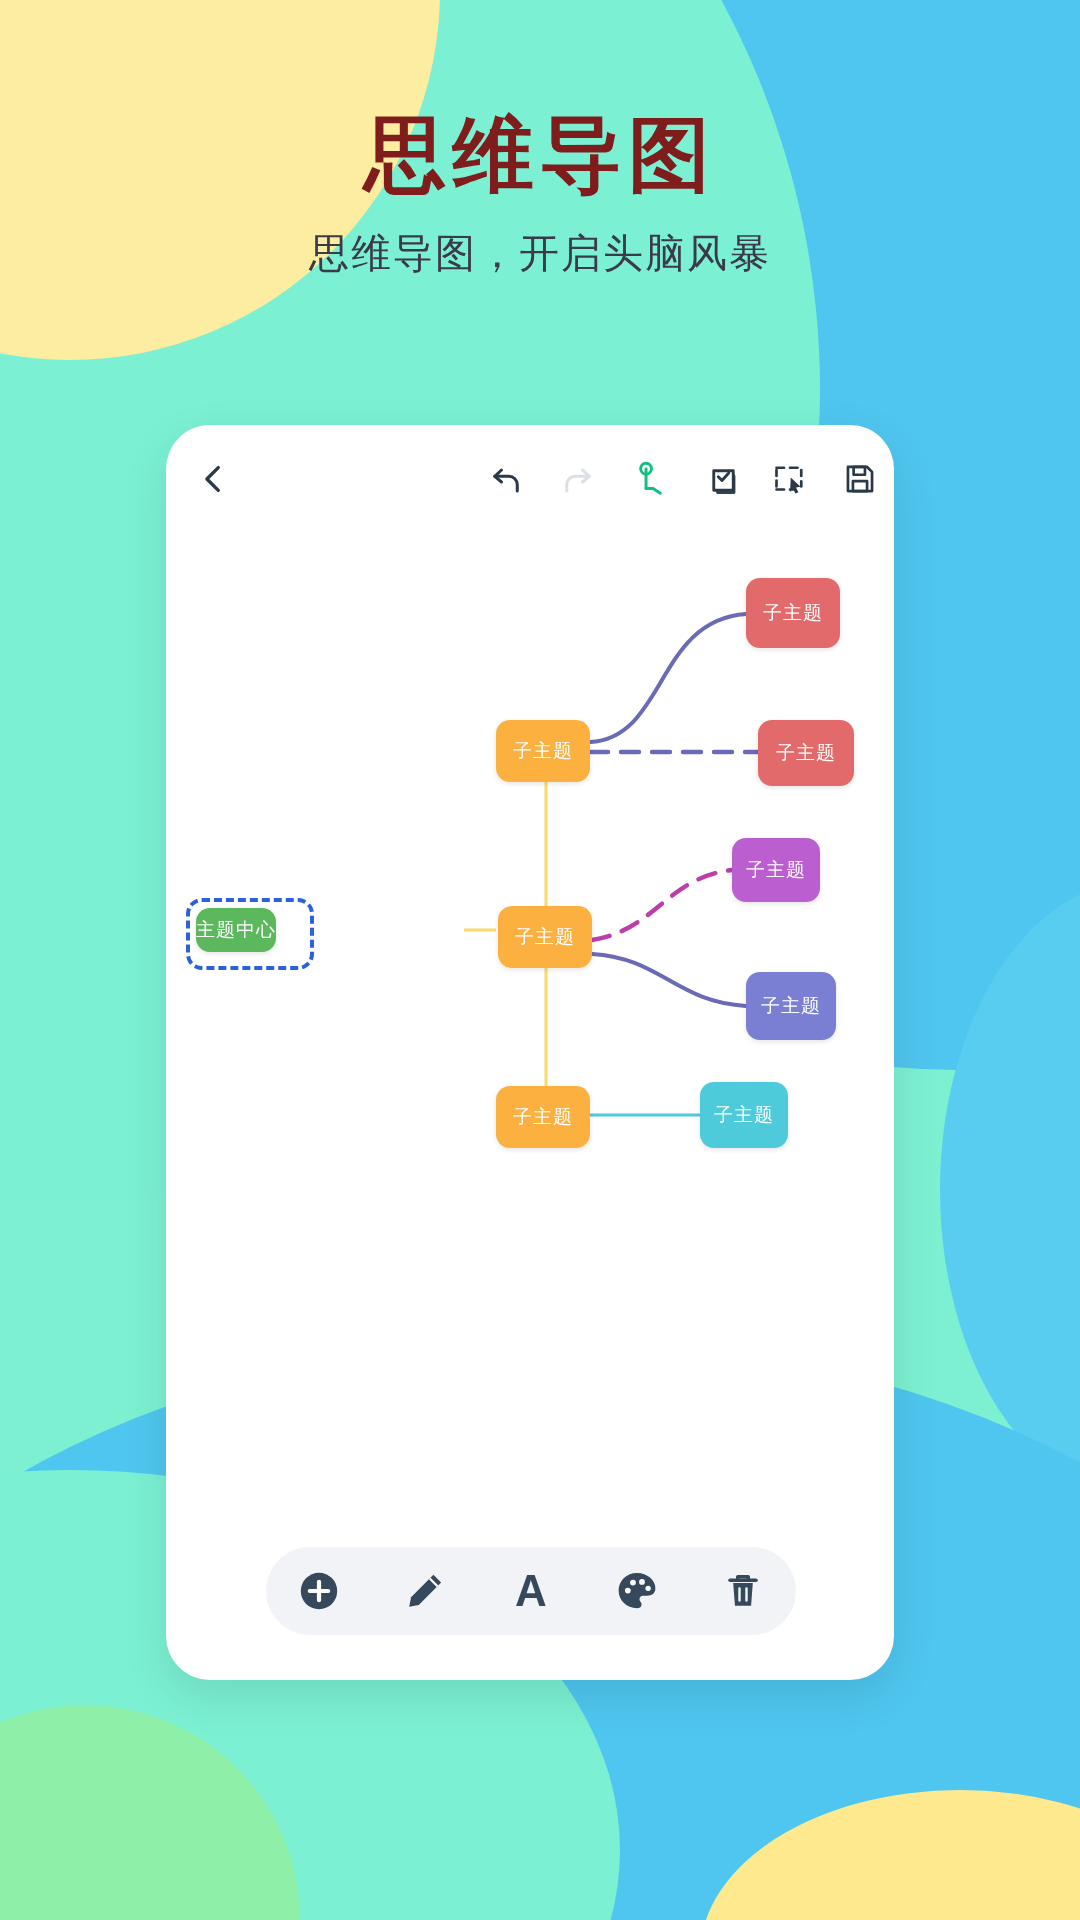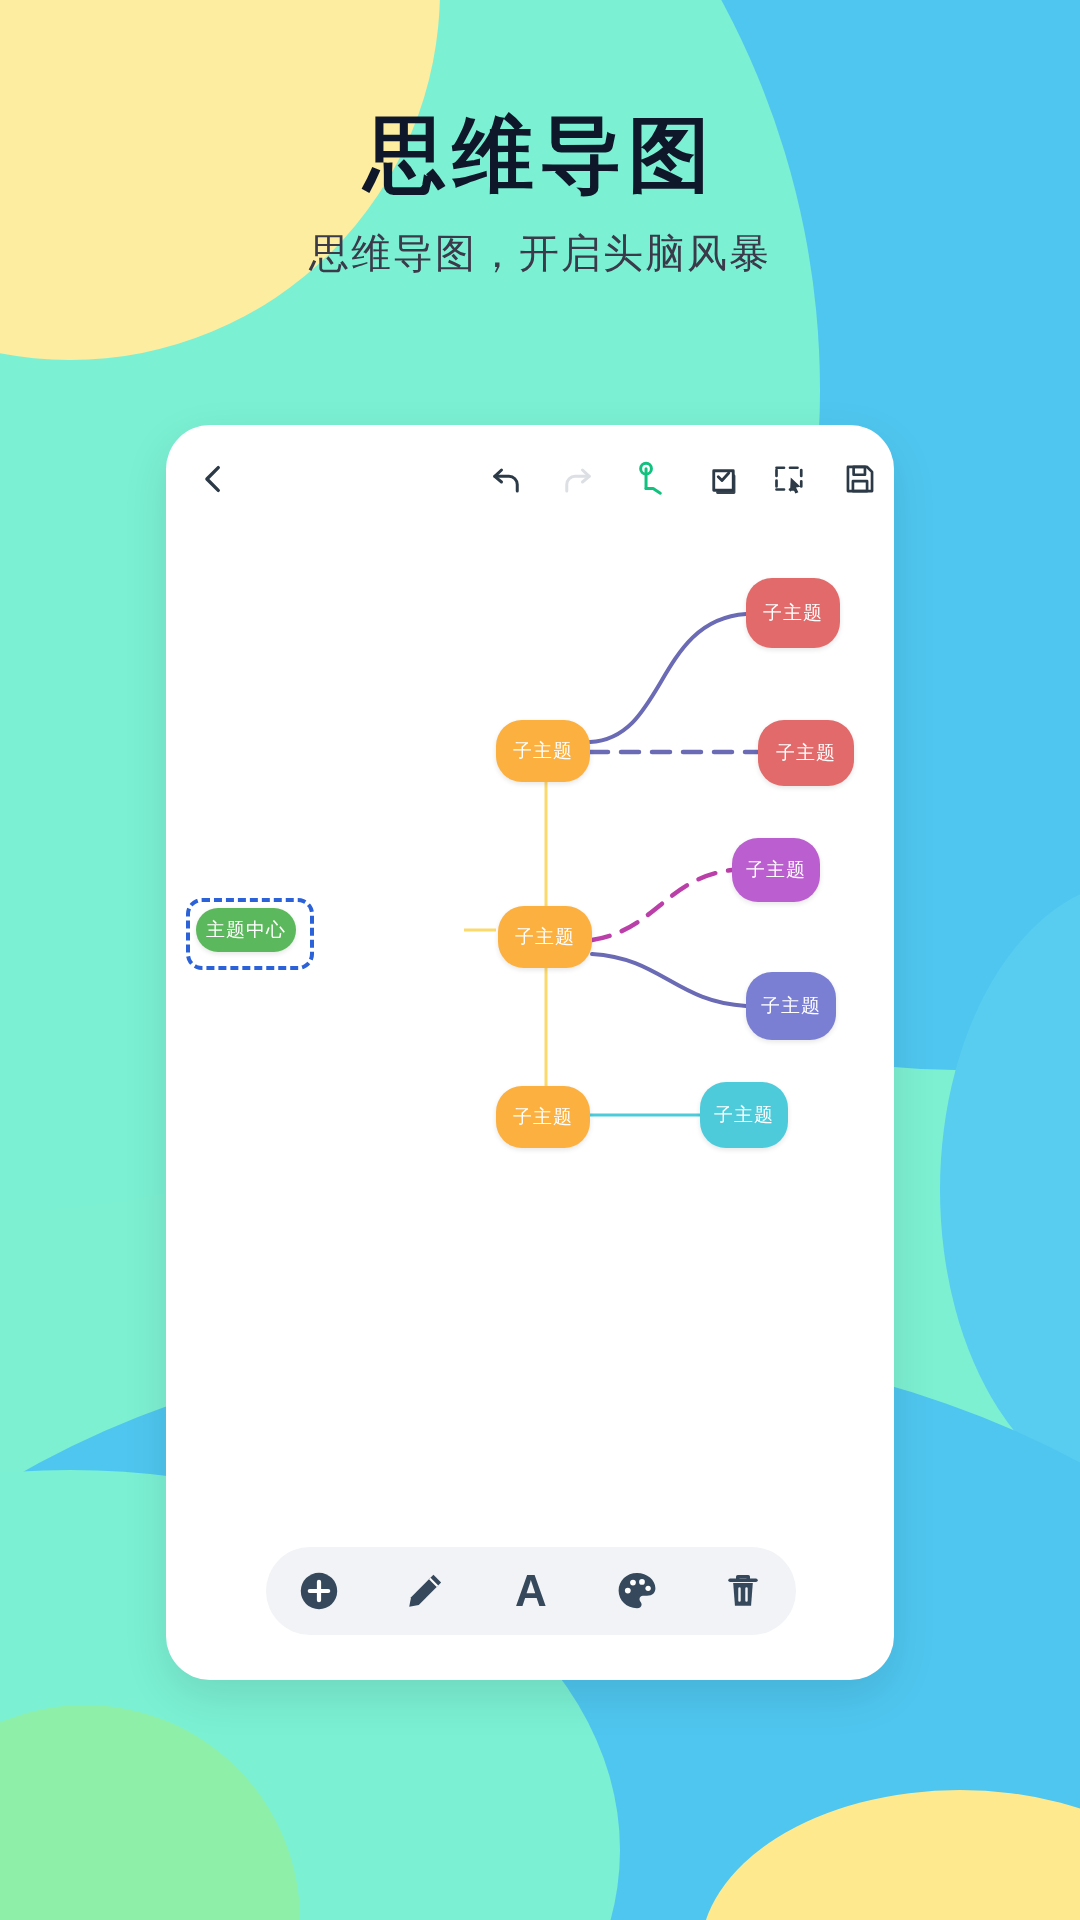--- a/index.html
+++ b/index.html
@@ -40,21 +40,21 @@
     border-radius:50%;background:#ffe98f;
   }
   .blob-right-mid{
     position:absolute;left:940px;top:880px;width:400px;height:620px;
     border-radius:50%;background:#58cdf0;
   }
 
   
   .headings{position:absolute;top:110px;left:0;width:1080px;text-align:center;z-index:5;}
   .title{
-    font-size:82px;font-weight:bold;color:#0f172a;letter-spacing:6px;
+    font-size:82px;font-weight:bold;color:#7f1d1d;letter-spacing:6px;
     line-height:1.1;margin:0;
   }
   .subtitle{
     margin-top:26px;font-size:40px;color:#3a3a4a;letter-spacing:2px;font-weight:400;
   }
 
   
   .phone{
     position:absolute;left:166px;top:425px;width:728px;height:1255px;
     background:#ffffff;border-radius:44px;
@@ -68,21 +68,21 @@
   .tb-undo{left:314px;}
   .tb-redo{left:386px;}
   .tb-touch{left:458px;}
   .tb-check{left:530px;}
   .tb-marquee{left:598px;}
   .tb-save{left:668px;}
 
   
   .canvas{position:absolute;top:105px;left:0;width:728px;height:1070px;}
   .node{
-    position:absolute;border-radius:26px;display:flex;align-items:center;justify-content:center;
+    position:absolute;border-radius:14px;display:flex;align-items:center;justify-content:center;
     color:#ffffff;font-size:19px;letter-spacing:1px;
     box-shadow:0 2px 5px rgba(0,0,0,.10);
     z-index:3;
   }
   .sel-ring{
     position:absolute;border:4px dashed #2b62d9;border-radius:16px;z-index:2;
   }
   svg.links{position:absolute;left:0;top:0;width:728px;height:1070px;z-index:1;}
 
   
@@ -185,21 +185,21 @@
 
       <path d="M426 410 C490 400 500 348 566 340" stroke="#bb3fa8" stroke-width="4.5" fill="none" stroke-dasharray="18 13" stroke-linecap="round"></path>
 
       <path d="M426 424 C495 428 510 472 580 476" stroke="#6a6ab5" stroke-width="4" fill="none" stroke-linecap="round"></path>
 
       <path d="M424 585 H534" stroke="#4ecbda" stroke-width="3.2" fill="none" stroke-linecap="round"></path>
     </svg>
 
     <div class="sel-ring" style="left:20px;top:368px;width:120px;height:64px;"></div>
 
-    <div class="node" style="left:30px;top:378px;width:100px;height:44px;background:#5cb85c;">
+    <div class="node" style="left:30px;top:378px;width:80px;height:44px;background:#5cb85c;">
       <span>主题中心</span>
     </div>
 
     <div class="node" style="left:330px;top:190px;width:94px;height:62px;background:#fbb040;">
       <span>子主题</span>
     </div>
 
     <div class="node" style="left:332px;top:376px;width:94px;height:62px;background:#fbb040;">
       <span>子主题</span>
     </div>

